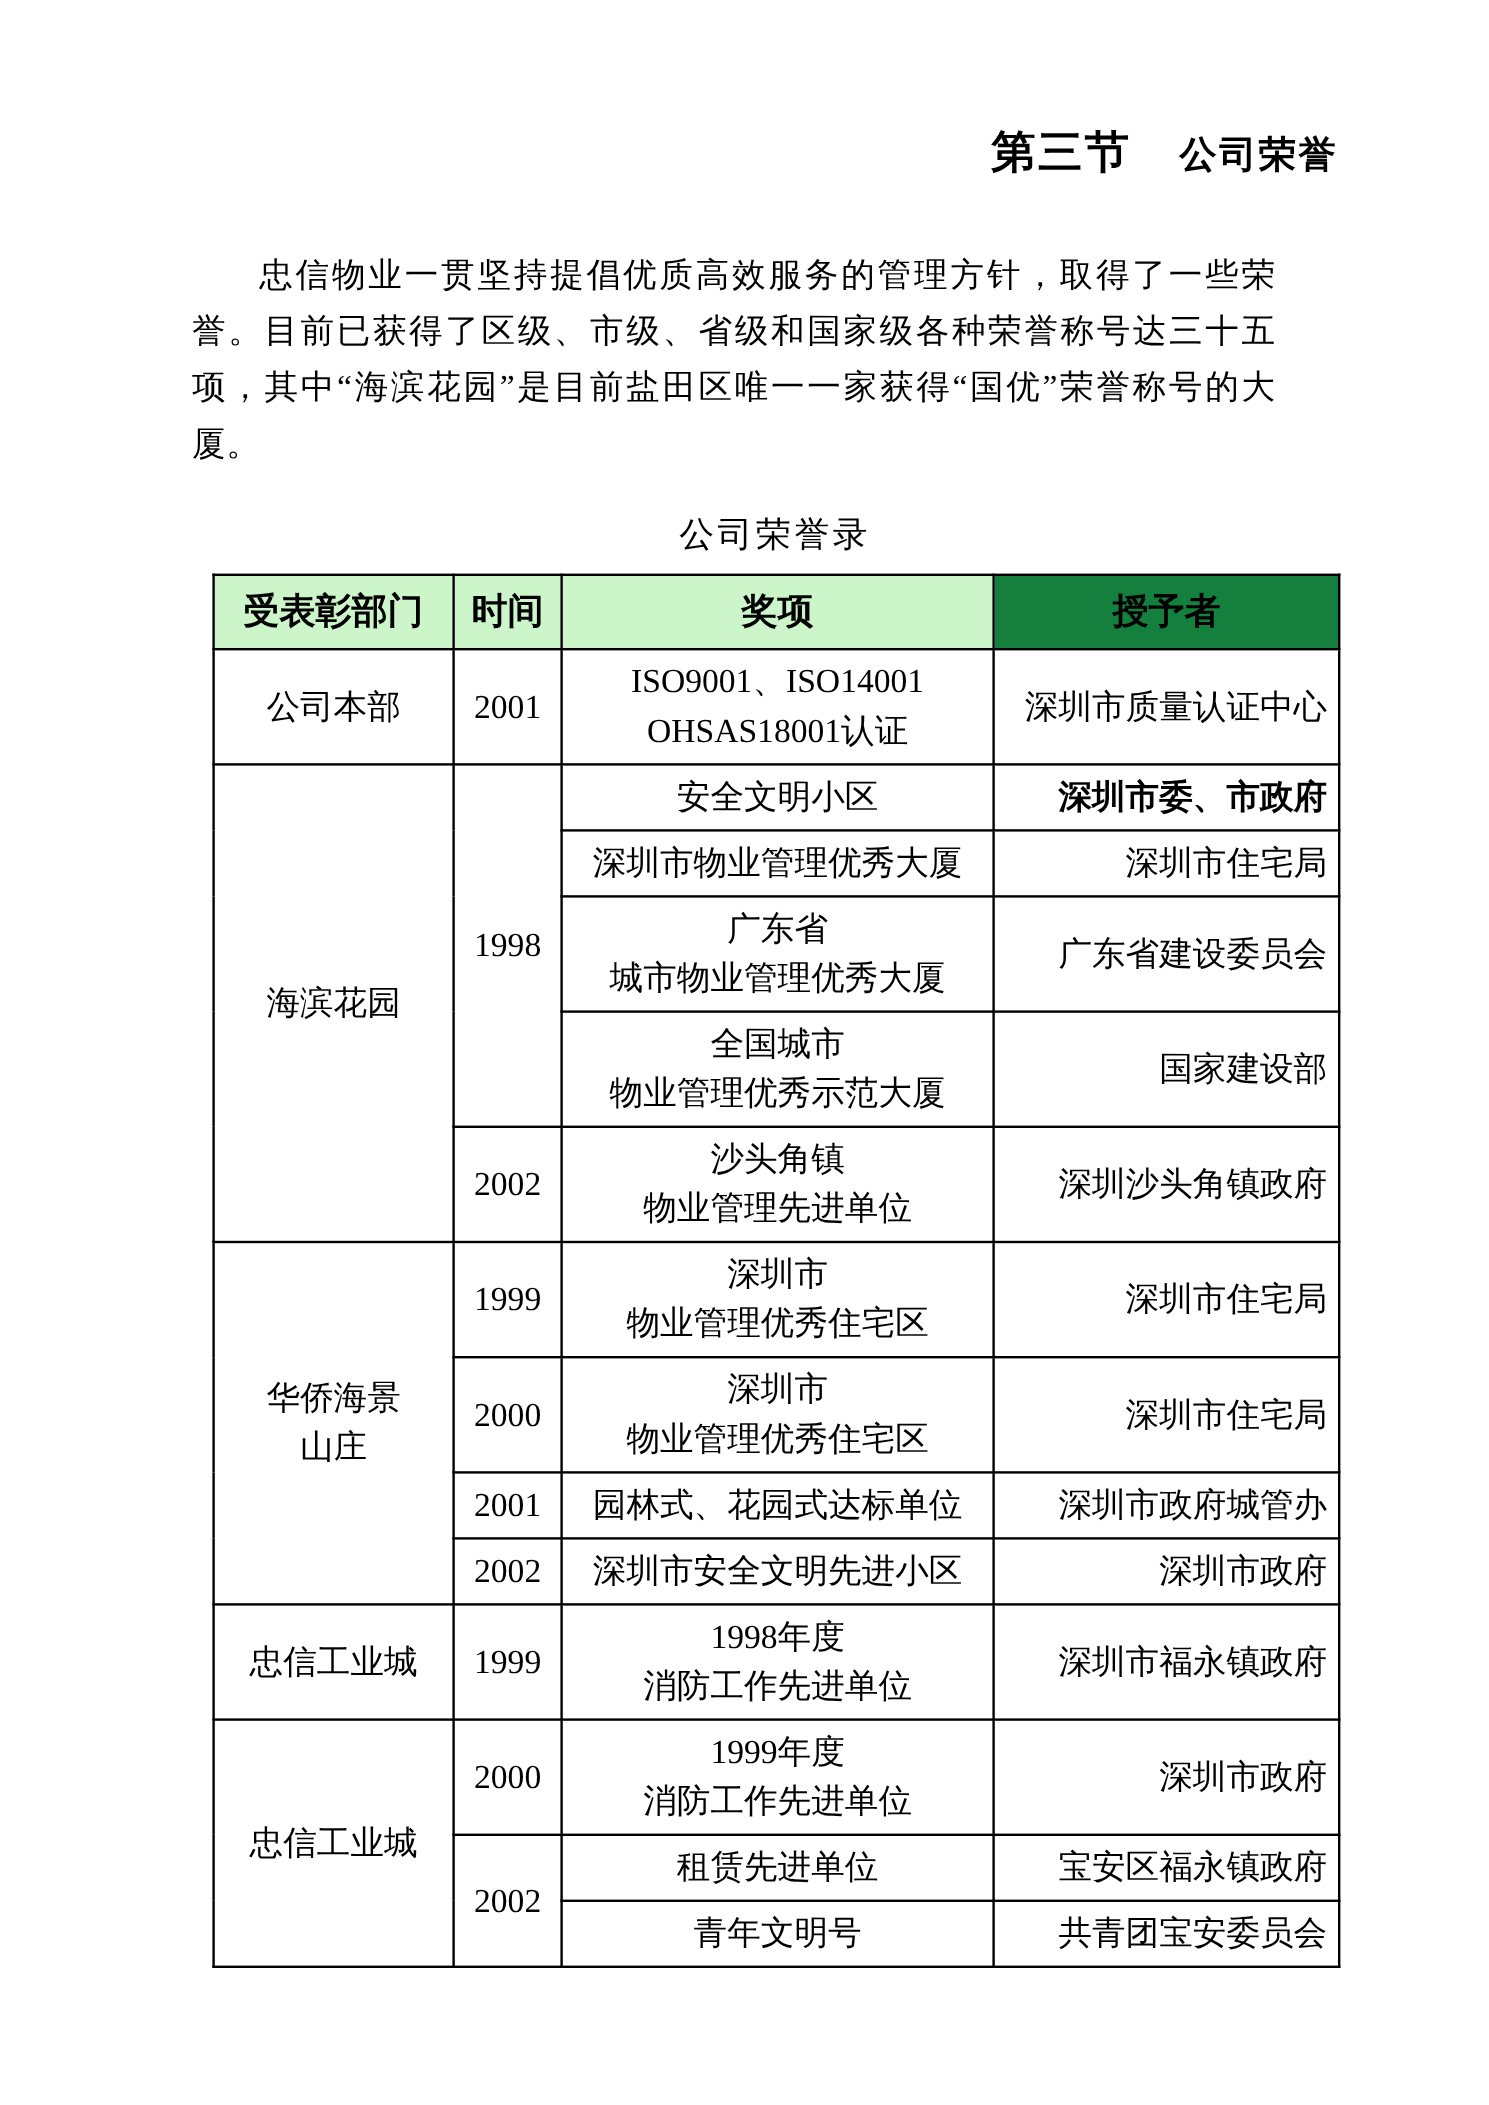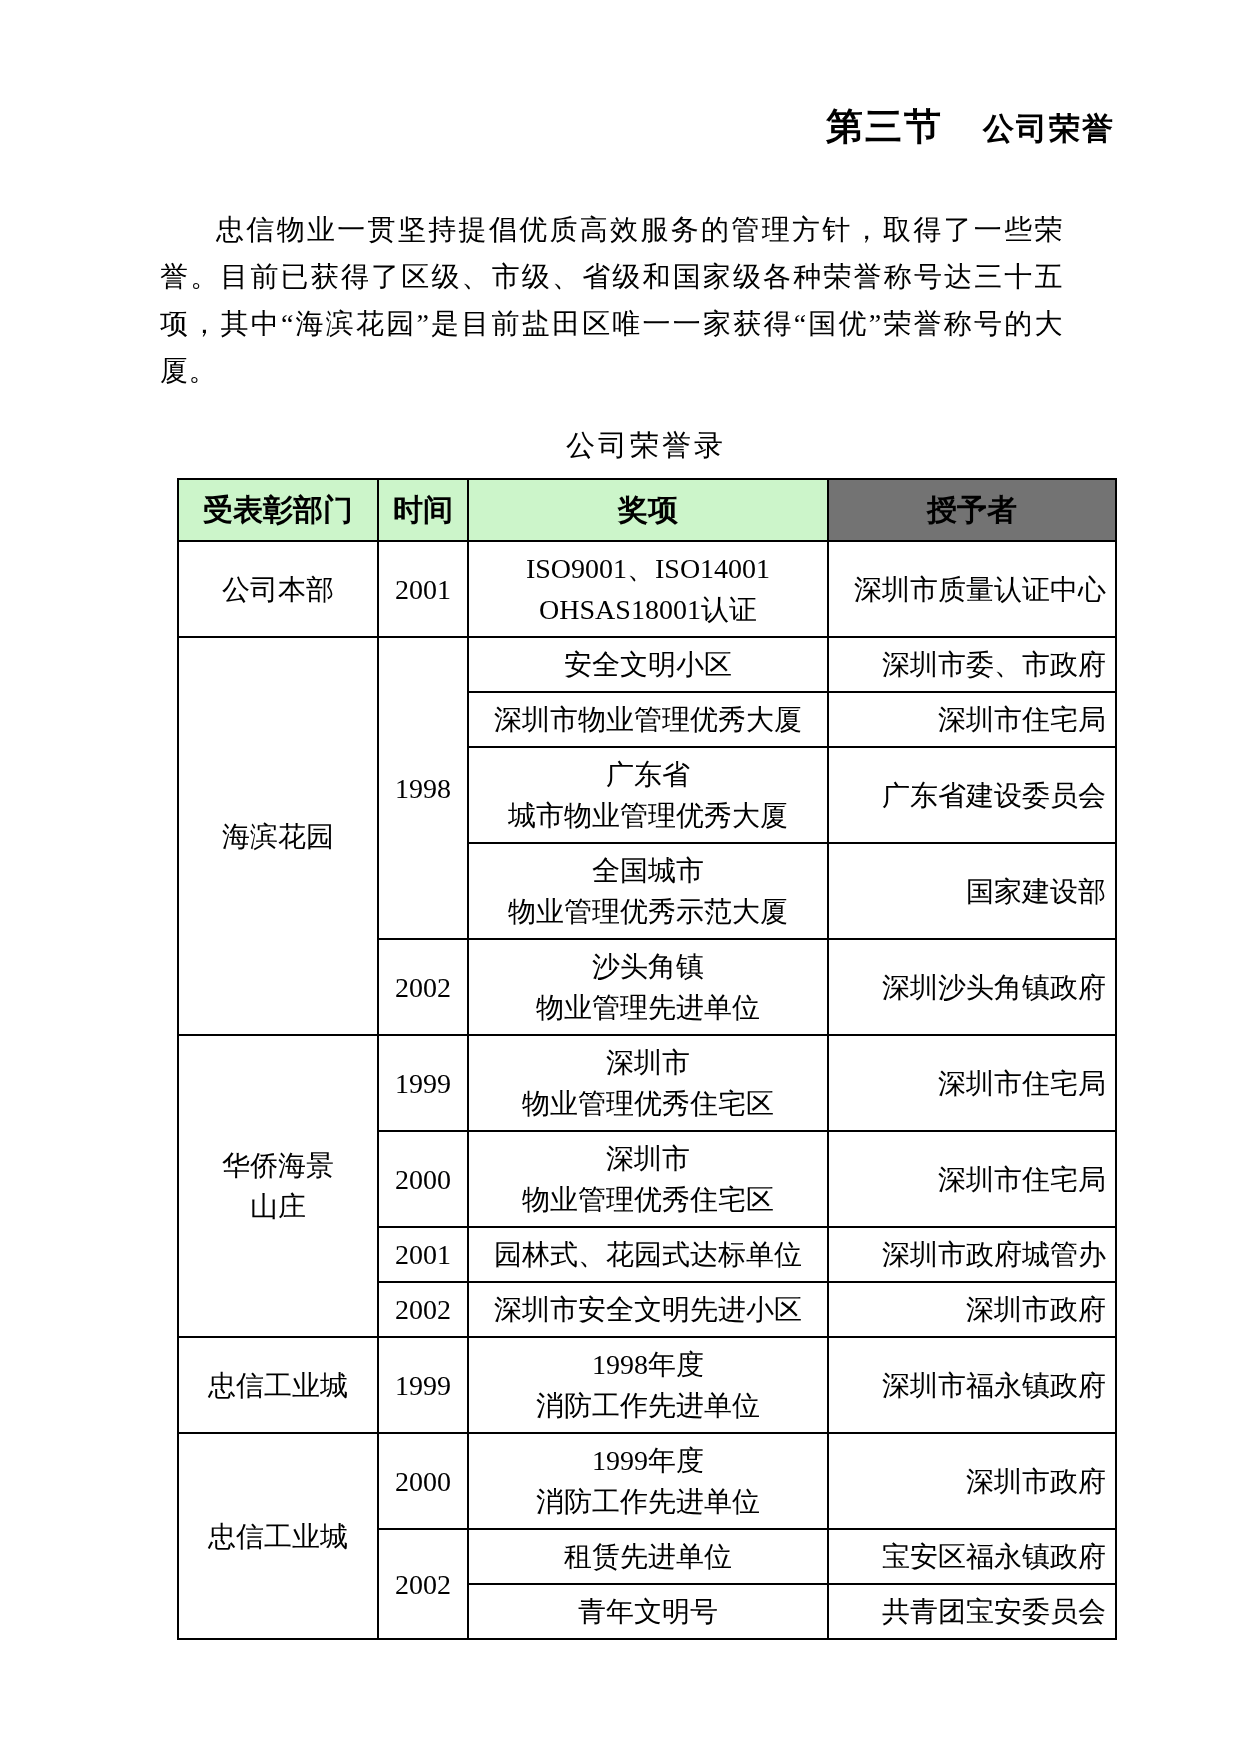--- a/index.html
+++ b/index.html
@@ -86,40 +86,40 @@
       <col class="col-dept">
         <col class="col-time">
         <col class="col-award">
         <col class="col-grantor">
     </colgroup>
     <tbody>
       <tr>
         <th style="background: rgb(204, 245, 202); border-color: rgb(0, 0, 0);">受表彰部门</th>
         <th style="background: rgb(204, 245, 202); border-color: rgb(0, 0, 0);">时间</th>
         <th style="background: rgb(204, 245, 202); border-color: rgb(0, 0, 0);">奖项</th>
-        <th style="background: #737373; border-color: rgb(0, 0, 0);">授予者</th>
+        <th style="background: #15803d; border-color: rgb(0, 0, 0);">授予者</th>
       </tr>
 
       <tr>
         <td style="border-color: rgb(0, 0, 0);">公司本部</td>
         <td style="border-color: rgb(0, 0, 0);">2001</td>
         <td style="border-color: rgb(0, 0, 0);">
           <div>ISO9001、ISO14001</div>
           <div>OHSAS18001认证</div>
         </td>
         <td class="grantor" style="border-color: rgb(0, 0, 0);">深圳市质量认证中心</td>
       </tr>
 
       <tr>
         <td rowspan="5" style="border-color: rgb(0, 0, 0);">海滨花园</td>
         <td rowspan="4" style="border-color: rgb(0, 0, 0);">1998</td>
         <td style="border-color: rgb(0, 0, 0);">
           <div>安全文明小区</div>
         </td>
-        <td class="grantor" style="border-color: rgb(0, 0, 0);">深圳市委、市政府</td>
+        <td class="grantor" style="border-color: rgb(0, 0, 0); font-weight: bold;">深圳市委、市政府</td>
       </tr>
       <tr>
         <td style="border-color: rgb(0, 0, 0);">
           <div>深圳市物业管理优秀大厦</div>
         </td>
         <td class="grantor" style="border-color: rgb(0, 0, 0);">深圳市住宅局</td>
       </tr>
       <tr>
         <td style="border-color: rgb(0, 0, 0);">
           <div>广东省</div>

